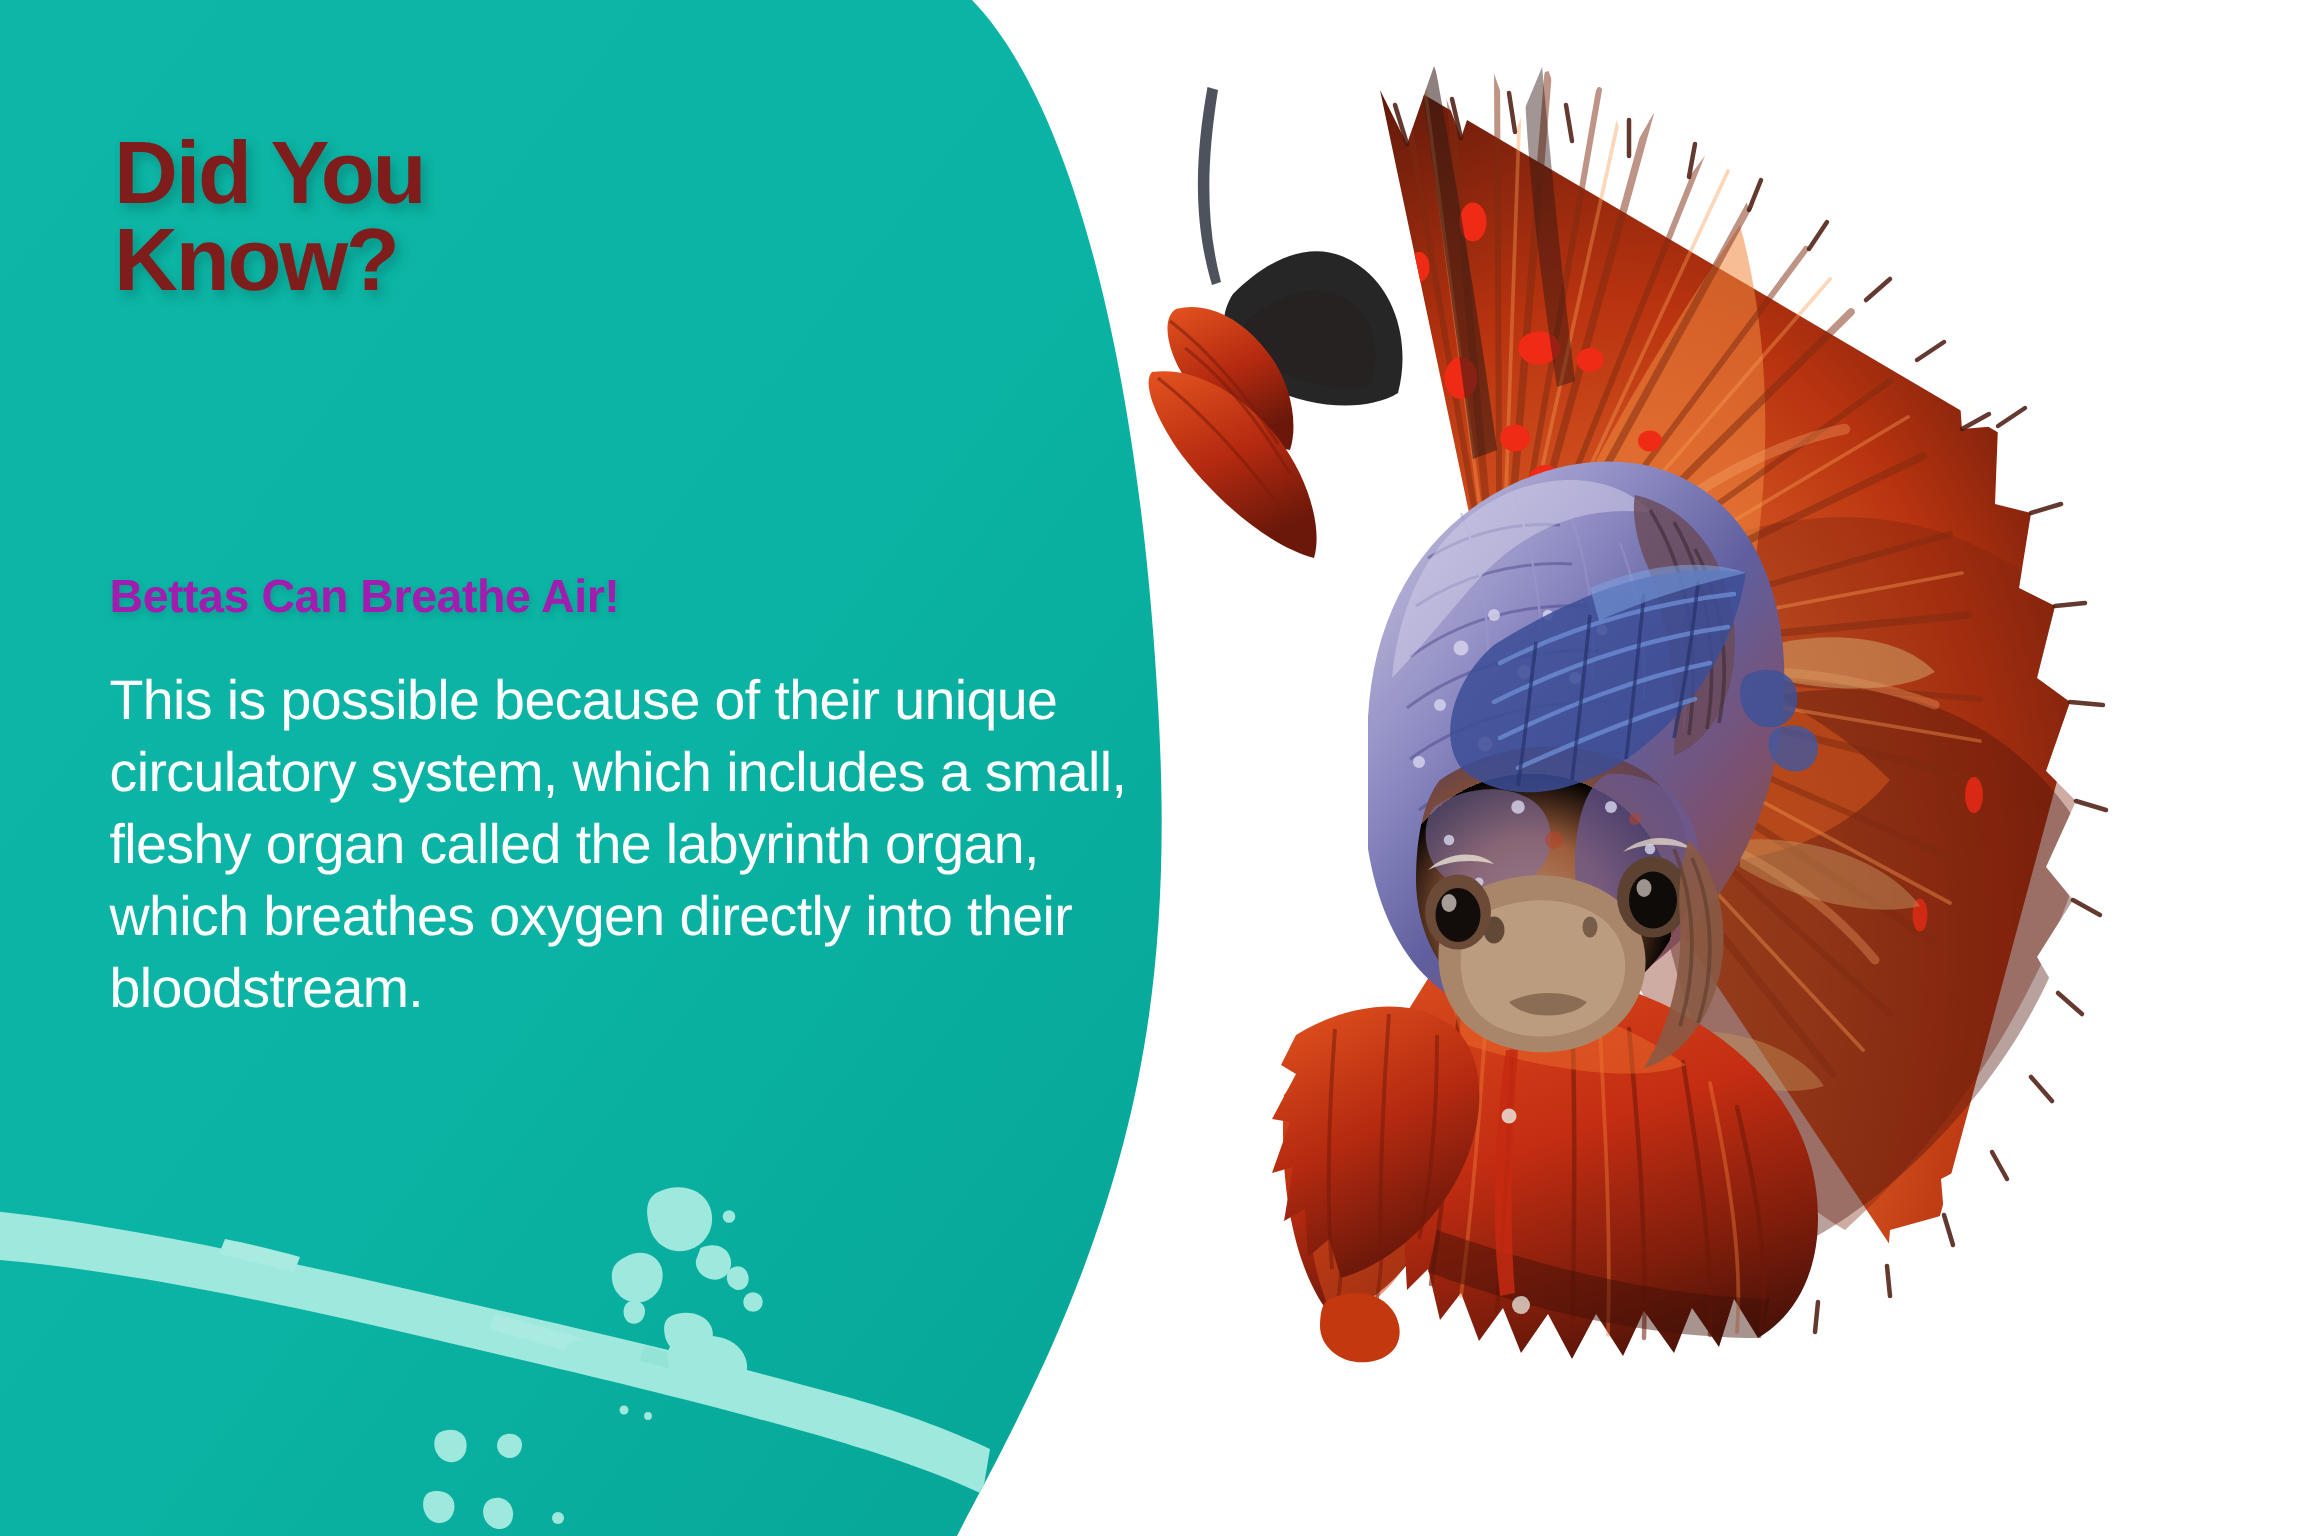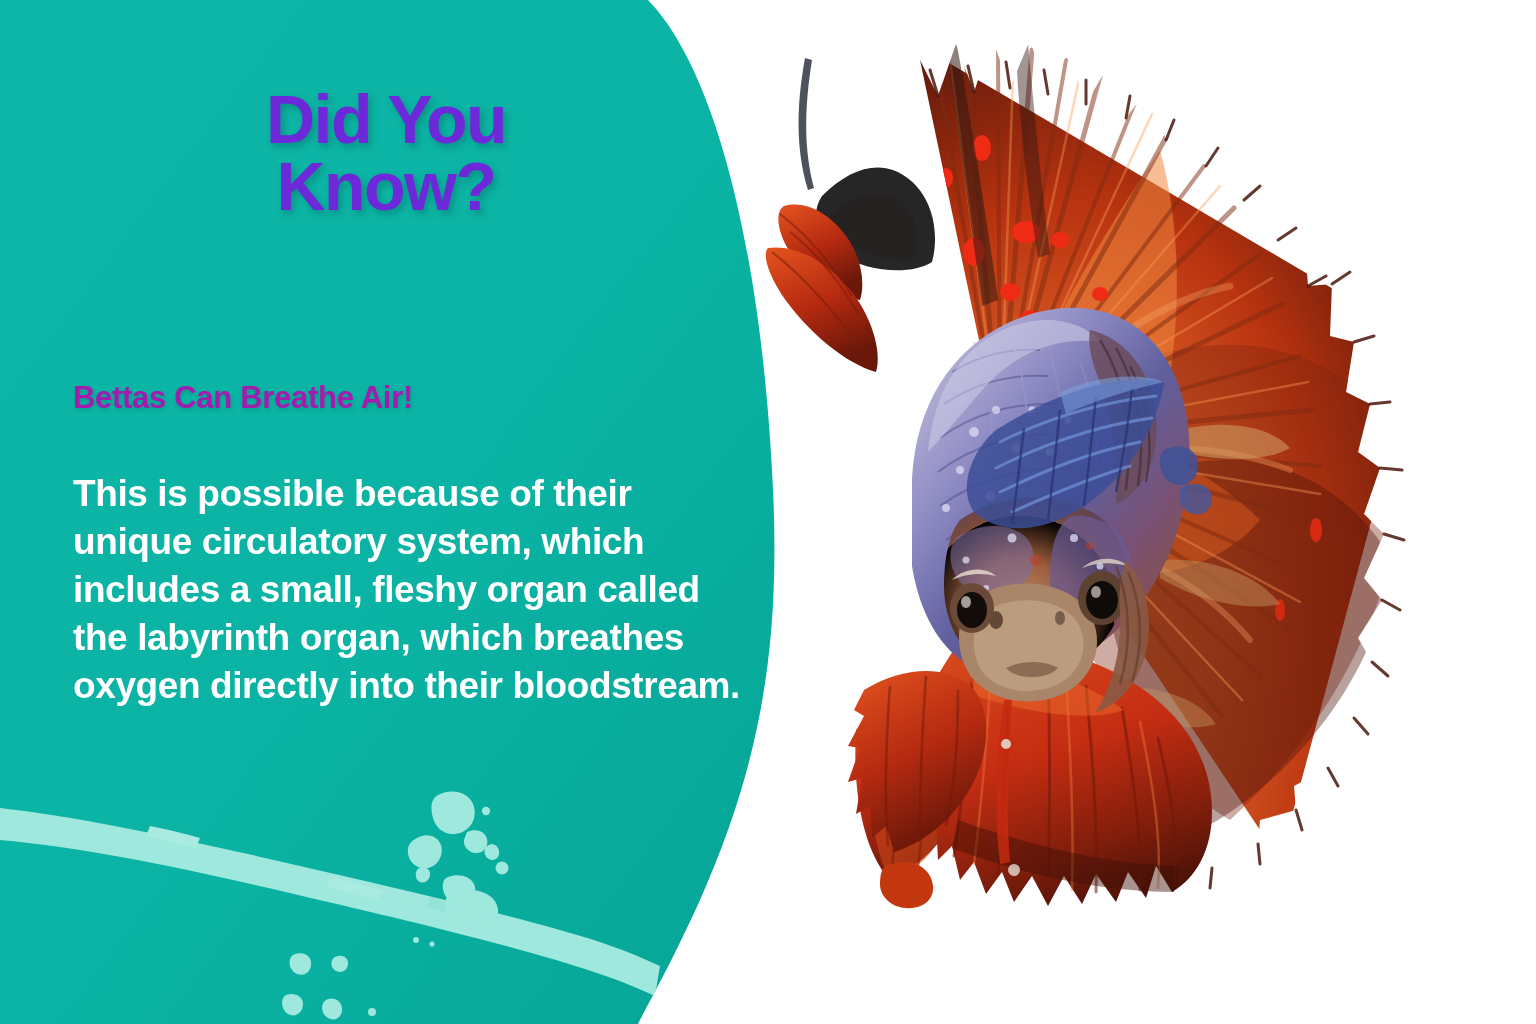--- a/index.html
+++ b/index.html
@@ -15,42 +15,41 @@
   
   .panel-svg { position:absolute; left:0; top:0; width:820px; height:1024px; }
 
   
   .content {
     position:absolute; left:0; top:0; width:760px; height:1024px;
     z-index:5;
   }
   .headline {
     position:absolute; left:76px; top:86px; width:620px;
-    color:#6d28d9;
-    font-size:68px;
+    color:#7f1d1d;
+    font-size:59px;
     font-weight:bold;
     line-height:0.99;
     letter-spacing:-1.5px;
     text-shadow:3px 4px 7px rgba(0,70,62,0.30);
     white-space:pre-line;
-    text-align:center;
   }
   .subhead {
     position:absolute; left:73px; top:380px; width:640px;
     color:#a21caf;
     font-size:31px;
     font-weight:bold;
     letter-spacing:-0.3px;
     text-shadow:1px 2px 4px rgba(0,70,62,0.22);
   }
   .body-copy {
-    position:absolute; left:73px; top:470px; width:680px;
+    position:absolute; left:73px; top:443px; width:680px;
     color:#ffffff;
     font-size:37px;
-    font-weight:bold;
+    font-weight:normal;
     line-height:48px;
     letter-spacing:-0.4px;
   }
 
   
   .fish-svg { position:absolute; left:760px; top:0px; width:776px; height:1024px; z-index:3; }
 </style>
 </head>
 <body>
 

